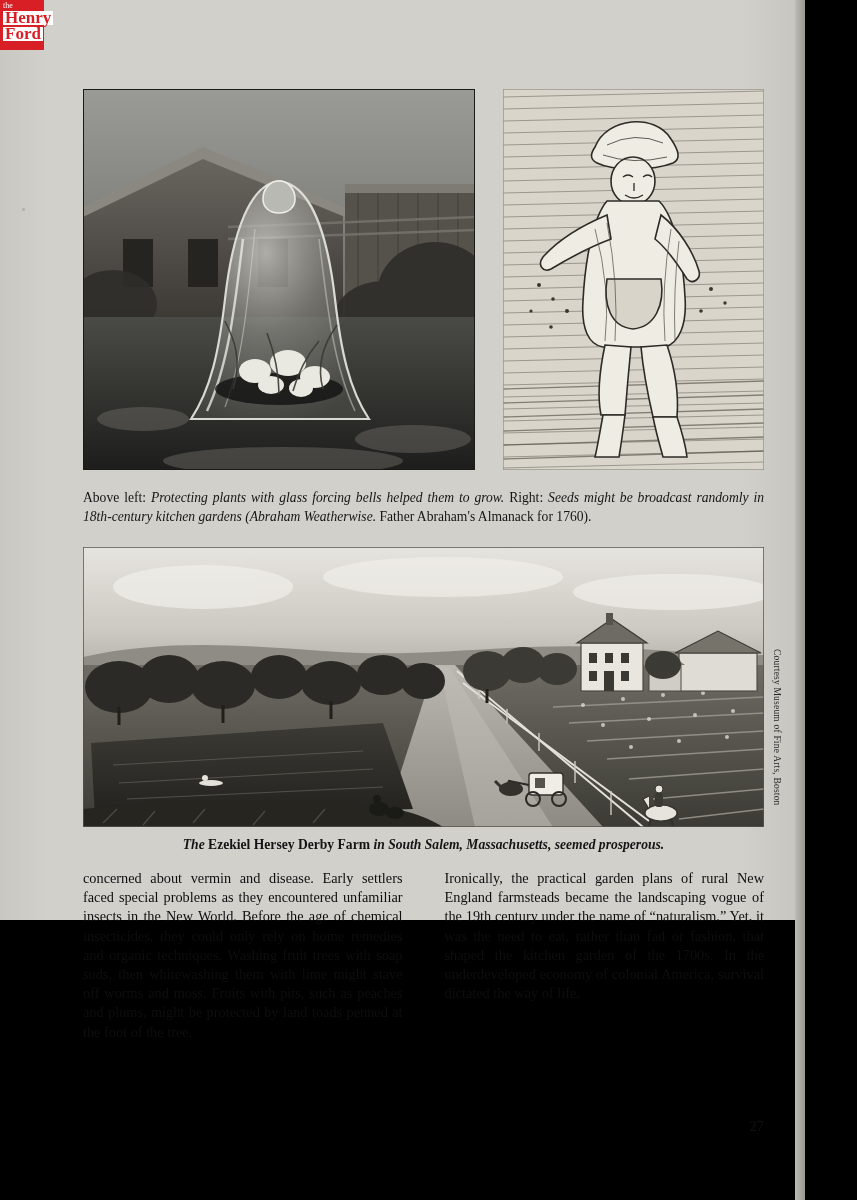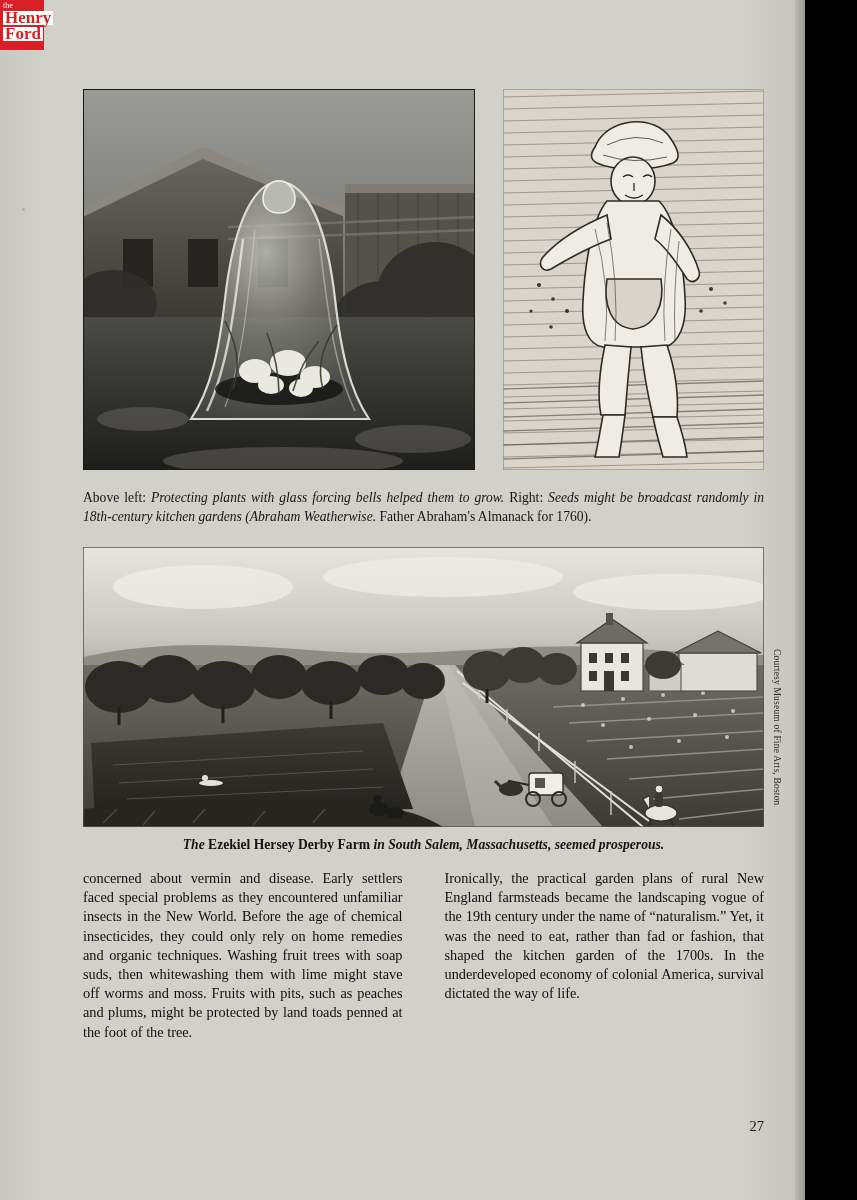--- a/index.html
+++ b/index.html
@@ -13,21 +13,21 @@
     position: relative;
     font-family: "Liberation Serif", serif;
     overflow: hidden;
   }
 
   
   #page {
     position: absolute;
     left: 0; top: 0;
     width: 805px;
-    height: 1200px;
+    height: 920px;
     background: #cfcdc8;
     background: linear-gradient(90deg, #c9c7c2 0%, #d2d0cb 6%, #d2d0cb 92%, #c6c4bf 100%);
   }
   #page-inner-edge {
     position: absolute;
     left: 795px; top: 0;
     width: 10px; height: 1200px;
     background: linear-gradient(90deg, #bdbbb6 0%, #9a9893 100%);
   }
   #gutter {

